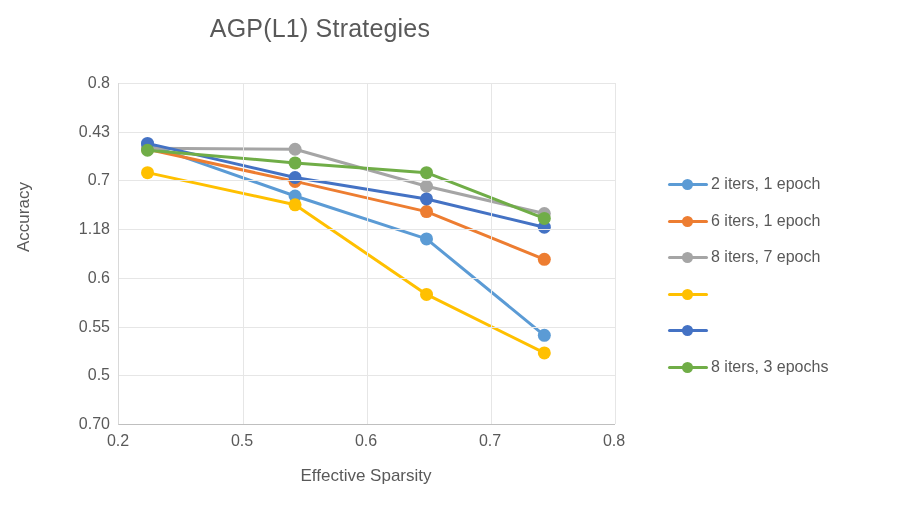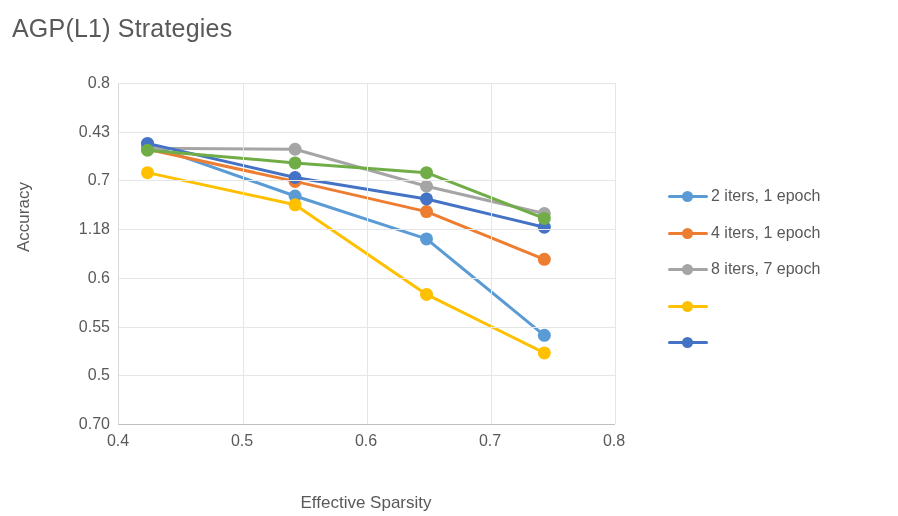--- a/index.html
+++ b/index.html
@@ -1,31 +1,31 @@
 <!DOCTYPE html>
 <html><head>
 <meta charset="utf-8">
 <style>
   html,body{margin:0;padding:0;}
   body{width:898px;height:516px;background:#ffffff;font-family:"Liberation Sans",sans-serif;overflow:hidden;}
   #root{position:relative;width:898px;height:516px;}
-  #chart-title{position:absolute;left:0;top:14px;width:640px;
-    font-size:25px;color:#595959;font-weight:400;letter-spacing:.2px;margin-left:12px;}
+  #chart-title{position:absolute;left:0;top:14px;width:640px;text-align:center;
+    font-size:25px;color:#595959;font-weight:400;letter-spacing:.2px;}
   #plot{position:absolute;left:118px;top:83px;width:496px;height:341px;
     border-left:1px solid #d9d9d9;border-bottom:1px solid #bfbfbf;box-sizing:content-box;}
   .gridh{position:absolute;left:0;width:496px;height:1px;background:#e6e6e6;}
   .gridv{position:absolute;top:0;width:1px;height:341px;background:#e6e6e6;}
   #ylabels{position:absolute;left:58px;top:83px;width:52px;height:341px;}
   .ytick{position:absolute;right:0;transform:translateY(-50%);font-size:16px;color:#595959;text-align:right;white-space:nowrap;}
   #xlabels{position:absolute;left:118px;top:432px;width:496px;height:26px;}
   .xtick{position:absolute;transform:translateX(-50%);font-size:16px;color:#595959;white-space:nowrap;}
-  #xtitle{position:absolute;left:118px;top:466px;width:496px;text-align:center;font-size:17px;color:#595959;margin-top:27px;}
+  #xtitle{position:absolute;left:118px;top:466px;width:496px;text-align:center;font-size:17px;color:#595959;}
   #ytitle{position:absolute;left:-46px;top:207px;width:140px;text-align:center;font-size:17px;color:#595959;
     transform:rotate(-90deg);transform-origin:center center;}
-  #legend{position:absolute;left:668px;top:178px;width:226px;}
+  #legend{position:absolute;left:668px;top:166px;width:226px;}
   .legend-item{display:flex;align-items:center;height:36.5px;}
   .legend-mark{position:relative;width:40px;height:12px;flex:0 0 40px;}
   .legend-mark .lm-line{position:absolute;top:5px;left:0;width:40px;height:3px;border-radius:2px;}
   .legend-mark .lm-dot{position:absolute;top:1px;left:14px;width:11px;height:11px;border-radius:50%;}
   .legend-label{font-size:16px;color:#595959;white-space:nowrap;padding-left:3px;}
   svg{display:block;}
 </style>
 </head>
 <body>
 
@@ -100,57 +100,64 @@
           <polyline points="28.519999999999957,67.22571428571433 176.08,79.8914285714286 307.52,89.63428571428577 425.31999999999994,135.4257142857143" fill="none" stroke="#70AD47" stroke-width="3" stroke-linecap="round" stroke-linejoin="round"></polyline>
           <circle cx="28.519999999999957" cy="67.22571428571433" r="6.5" fill="#70AD47"></circle>
           <circle cx="176.08" cy="79.8914285714286" r="6.5" fill="#70AD47"></circle>
           <circle cx="307.52" cy="89.63428571428577" r="6.5" fill="#70AD47"></circle>
           <circle cx="425.31999999999994" cy="135.4257142857143" r="6.5" fill="#70AD47"></circle>
         </g>
       </svg>
   </div>
 
   <div id="xlabels">
-      <div class="xtick" style="left: 0px;">0.4</div>
+      <div class="xtick" style="left: 0px;">0.2</div>
       <div class="xtick" style="left: 124px;">0.5</div>
       <div class="xtick" style="left: 248px;">0.6</div>
       <div class="xtick" style="left: 372px;">0.7</div>
       <div class="xtick" style="left: 496px;">0.8</div>
     </div>
   <div id="xtitle">Effective Sparsity</div>
 
   <div id="legend">
       <div class="legend-item">
         <span class="legend-mark">
           <span class="lm-line" style="background: rgb(91, 155, 213);"></span>
           <span class="lm-dot" style="background: rgb(91, 155, 213);"></span>
         </span>
         <span class="legend-label">2 iters, 1 epoch</span>
       </div>
       <div class="legend-item">
         <span class="legend-mark">
           <span class="lm-line" style="background: rgb(237, 125, 49);"></span>
           <span class="lm-dot" style="background: rgb(237, 125, 49);"></span>
         </span>
-        <span class="legend-label">4 iters, 1 epoch</span>
+        <span class="legend-label">6 iters, 1 epoch</span>
       </div>
       <div class="legend-item">
         <span class="legend-mark">
           <span class="lm-line" style="background: rgb(165, 165, 165);"></span>
           <span class="lm-dot" style="background: rgb(165, 165, 165);"></span>
         </span>
         <span class="legend-label">8 iters, 7 epoch</span>
       </div>
       <div class="legend-item">
         <span class="legend-mark">
           <span class="lm-line" style="background: rgb(255, 192, 0);"></span>
           <span class="lm-dot" style="background: rgb(255, 192, 0);"></span>
         </span>
       </div>
       <div class="legend-item">
         <span class="legend-mark">
           <span class="lm-line" style="background: rgb(68, 114, 196);"></span>
           <span class="lm-dot" style="background: rgb(68, 114, 196);"></span>
         </span>
       </div>
+      <div class="legend-item">
+        <span class="legend-mark">
+          <span class="lm-line" style="background: rgb(112, 173, 71);"></span>
+          <span class="lm-dot" style="background: rgb(112, 173, 71);"></span>
+        </span>
+        <span class="legend-label">8 iters, 3 epochs</span>
+      </div>
     </div>
 
 </div>
 
 </body></html>

